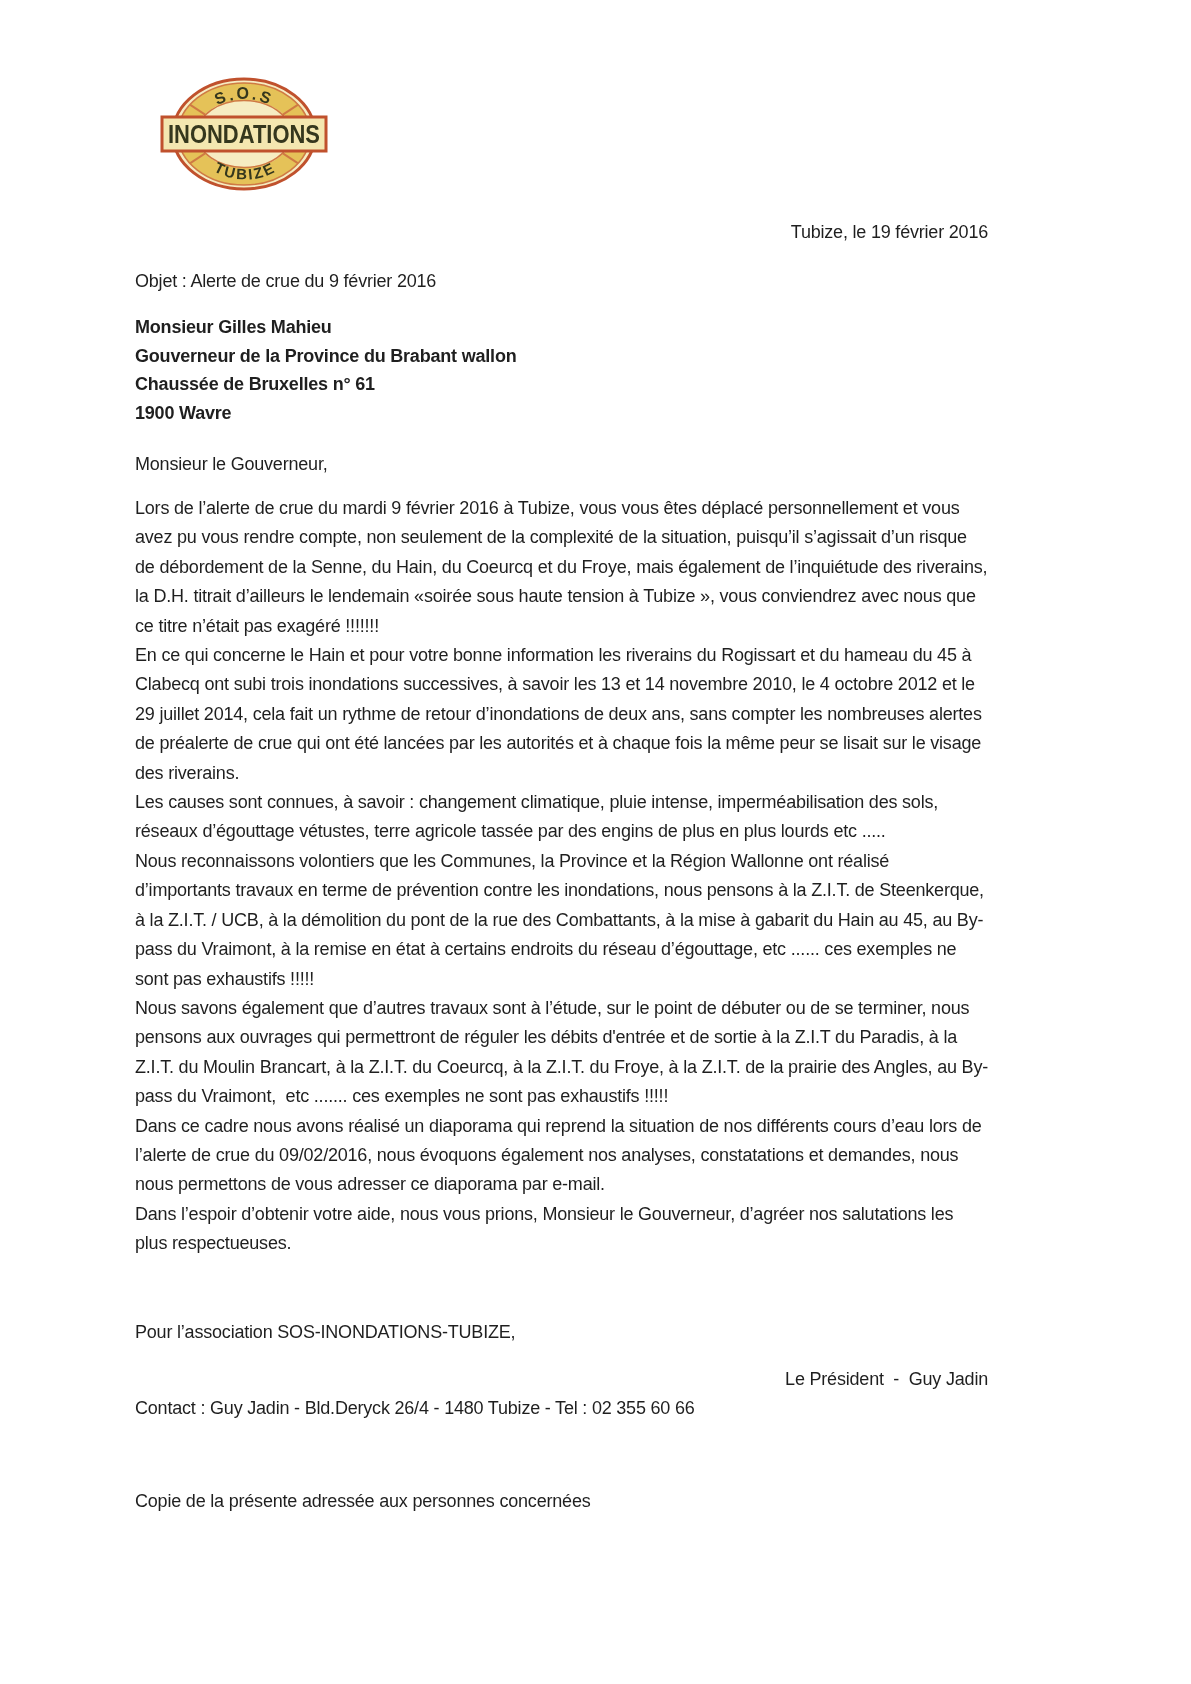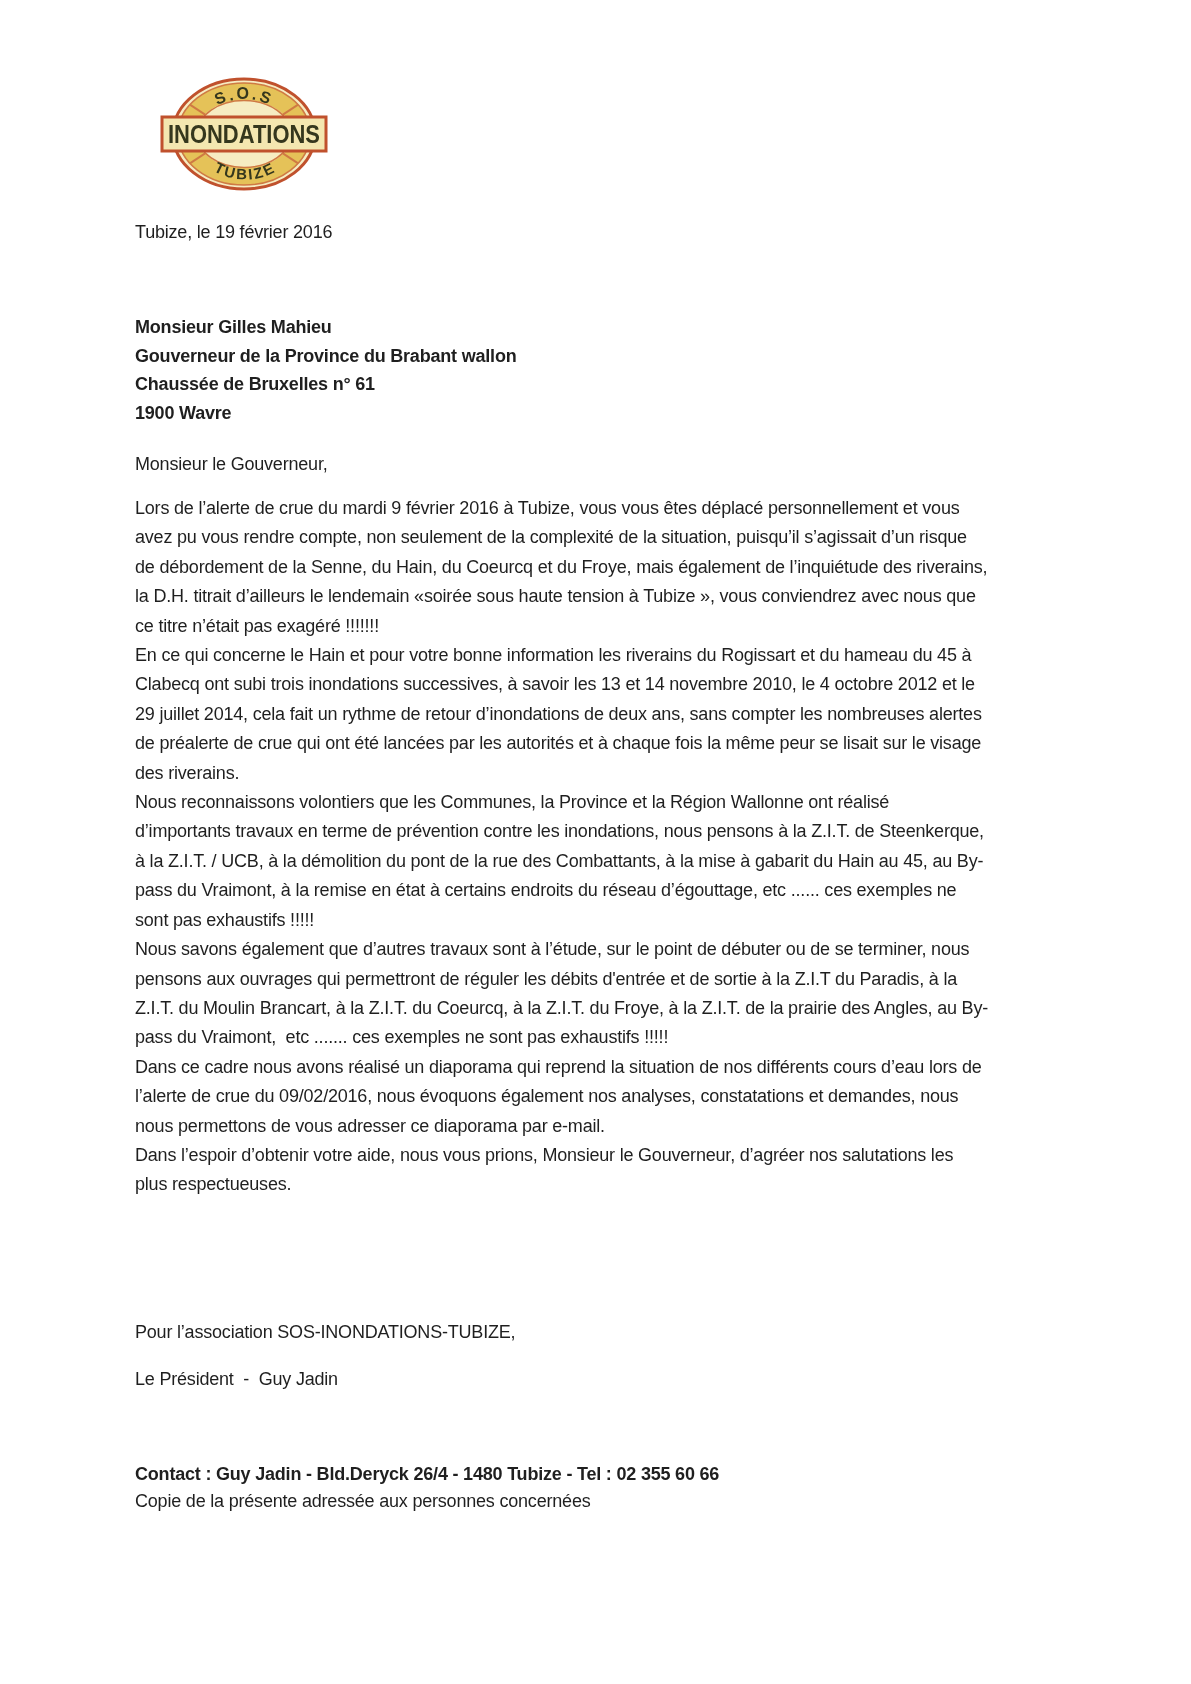--- a/index.html
+++ b/index.html
@@ -14,21 +14,21 @@
   }
   .abs { position: absolute; }
   .txt {
     font-size: 18px;
     letter-spacing: -0.2px;
     line-height: 29.4px;
     color: #1f1f1f;
     white-space: pre-wrap;
   }
   .content { left: 135px; width: 853px; }
-  .right { }
+  .right { text-align: right; }
   .bold { font-weight: bold; }
   .logo-wrap { left: 160px; top: 74px; width: 168px; height: 120px; }
   .addr-line { line-height: 28.6px; }
   .body-par { margin: 0; }
 </style>
 </head>
 <body>
 
 <div class="page">
 
@@ -50,40 +50,42 @@
       <text x="84" y="68.5" text-anchor="middle" font-size="25" font-weight="bold" fill="#35371d" textLength="152" lengthAdjust="spacingAndGlyphs">INONDATIONS</text>
       <path id="tubizeArc" d="M 48 93 A 50 38 0 0 0 122 93" fill="none"></path>
       <text font-size="15" font-weight="bold" fill="#35371d" letter-spacing="2">
         <textPath href="#tubizeArc" startOffset="50%" text-anchor="middle">TUBIZE</textPath>
       </text>
     </svg>
   </div>
 
   <div class="abs content txt right" style="top: 218px;">Tubize, le 19 février 2016</div>
 
+  <div class="abs content txt" style="top: 267px;">Objet : Alerte de crue du 9 février 2016</div>
 
   <div class="abs content" style="top: 313px;">
     <div class="txt bold addr-line">Monsieur Gilles Mahieu</div>
     <div class="txt bold addr-line">Gouverneur de la Province du Brabant wallon</div>
     <div class="txt bold addr-line">Chaussée de Bruxelles n° 61</div>
     <div class="txt bold addr-line">1900 Wavre</div>
   </div>
 
   <div class="abs content txt" style="top: 450px;">Monsieur le Gouverneur,</div>
 
   <div class="abs content" style="top: 494px;">
     <p class="txt body-par">Lors de l’alerte de crue du mardi 9 février 2016 à Tubize, vous vous êtes déplacé personnellement et vous avez pu vous rendre compte, non seulement de la complexité de la situation, puisqu’il s’agissait d’un risque de débordement de la Senne, du Hain, du Coeurcq et du Froye, mais également de l’inquiétude des riverains, la D.H. titrait d’ailleurs le lendemain «soirée sous haute tension à Tubize », vous conviendrez avec nous que ce titre n’était pas exagéré !!!!!!!</p>
     <p class="txt body-par">En ce qui concerne le Hain et pour votre bonne information les riverains du Rogissart et du hameau du 45 à Clabecq ont subi trois inondations successives, à savoir les 13 et 14 novembre 2010, le 4 octobre 2012 et le 29 juillet 2014, cela fait un rythme de retour d’inondations de deux ans, sans compter les nombreuses alertes de préalerte de crue qui ont été lancées par les autorités et à chaque fois la même peur se lisait sur le visage des riverains.</p>
+    <p class="txt body-par">Les causes sont connues, à savoir : changement climatique, pluie intense, imperméabilisation des sols, réseaux d’égouttage vétustes, terre agricole tassée par des engins de plus en plus lourds etc .....</p>
     <p class="txt body-par">Nous reconnaissons volontiers que les Communes, la Province et la Région Wallonne ont réalisé d’importants travaux en terme de prévention contre les inondations, nous pensons à la Z.I.T. de Steenkerque, à la Z.I.T. / UCB, à la démolition du pont de la rue des Combattants, à la mise à gabarit du Hain au 45, au By-pass du Vraimont, à la remise en état à certains endroits du réseau d’égouttage, etc ...... ces exemples ne sont pas exhaustifs !!!!!</p>
     <p class="txt body-par">Nous savons également que d’autres travaux sont à l’étude, sur le point de débuter ou de se terminer, nous pensons aux ouvrages qui permettront de réguler les débits d'entrée et de sortie à la Z.I.T du Paradis, à la Z.I.T. du Moulin Brancart, à la Z.I.T. du Coeurcq, à la Z.I.T. du Froye, à la Z.I.T. de la prairie des Angles, au By-pass du Vraimont,  etc ....... ces exemples ne sont pas exhaustifs !!!!!</p>
     <p class="txt body-par">Dans ce cadre nous avons réalisé un diaporama qui reprend la situation de nos différents cours d’eau lors de l’alerte de crue du 09/02/2016, nous évoquons également nos analyses, constatations et demandes, nous nous permettons de vous adresser ce diaporama par e-mail.</p>
     <p class="txt body-par">Dans l’espoir d’obtenir votre aide, nous vous prions, Monsieur le Gouverneur, d’agréer nos salutations les plus respectueuses.</p>
   </div>
 
   <div class="abs content txt" style="top: 1318px;">Pour l’association SOS-INONDATIONS-TUBIZE,</div>
 
   <div class="abs content txt right" style="top: 1365px;">Le Président  -  Guy Jadin</div>
 
-  <div class="abs content txt" style="top: 1460px; font-weight: bold;">Contact : Guy Jadin - Bld.Deryck 26/4 - 1480 Tubize - Tel : 02 355 60 66</div>
+  <div class="abs content txt" style="top: 1394px;">Contact : Guy Jadin - Bld.Deryck 26/4 - 1480 Tubize - Tel : 02 355 60 66</div>
 
   <div class="abs content txt" style="top: 1487px;">Copie de la présente adressée aux personnes concernées</div>
 
 </div>
 
 </body></html>

